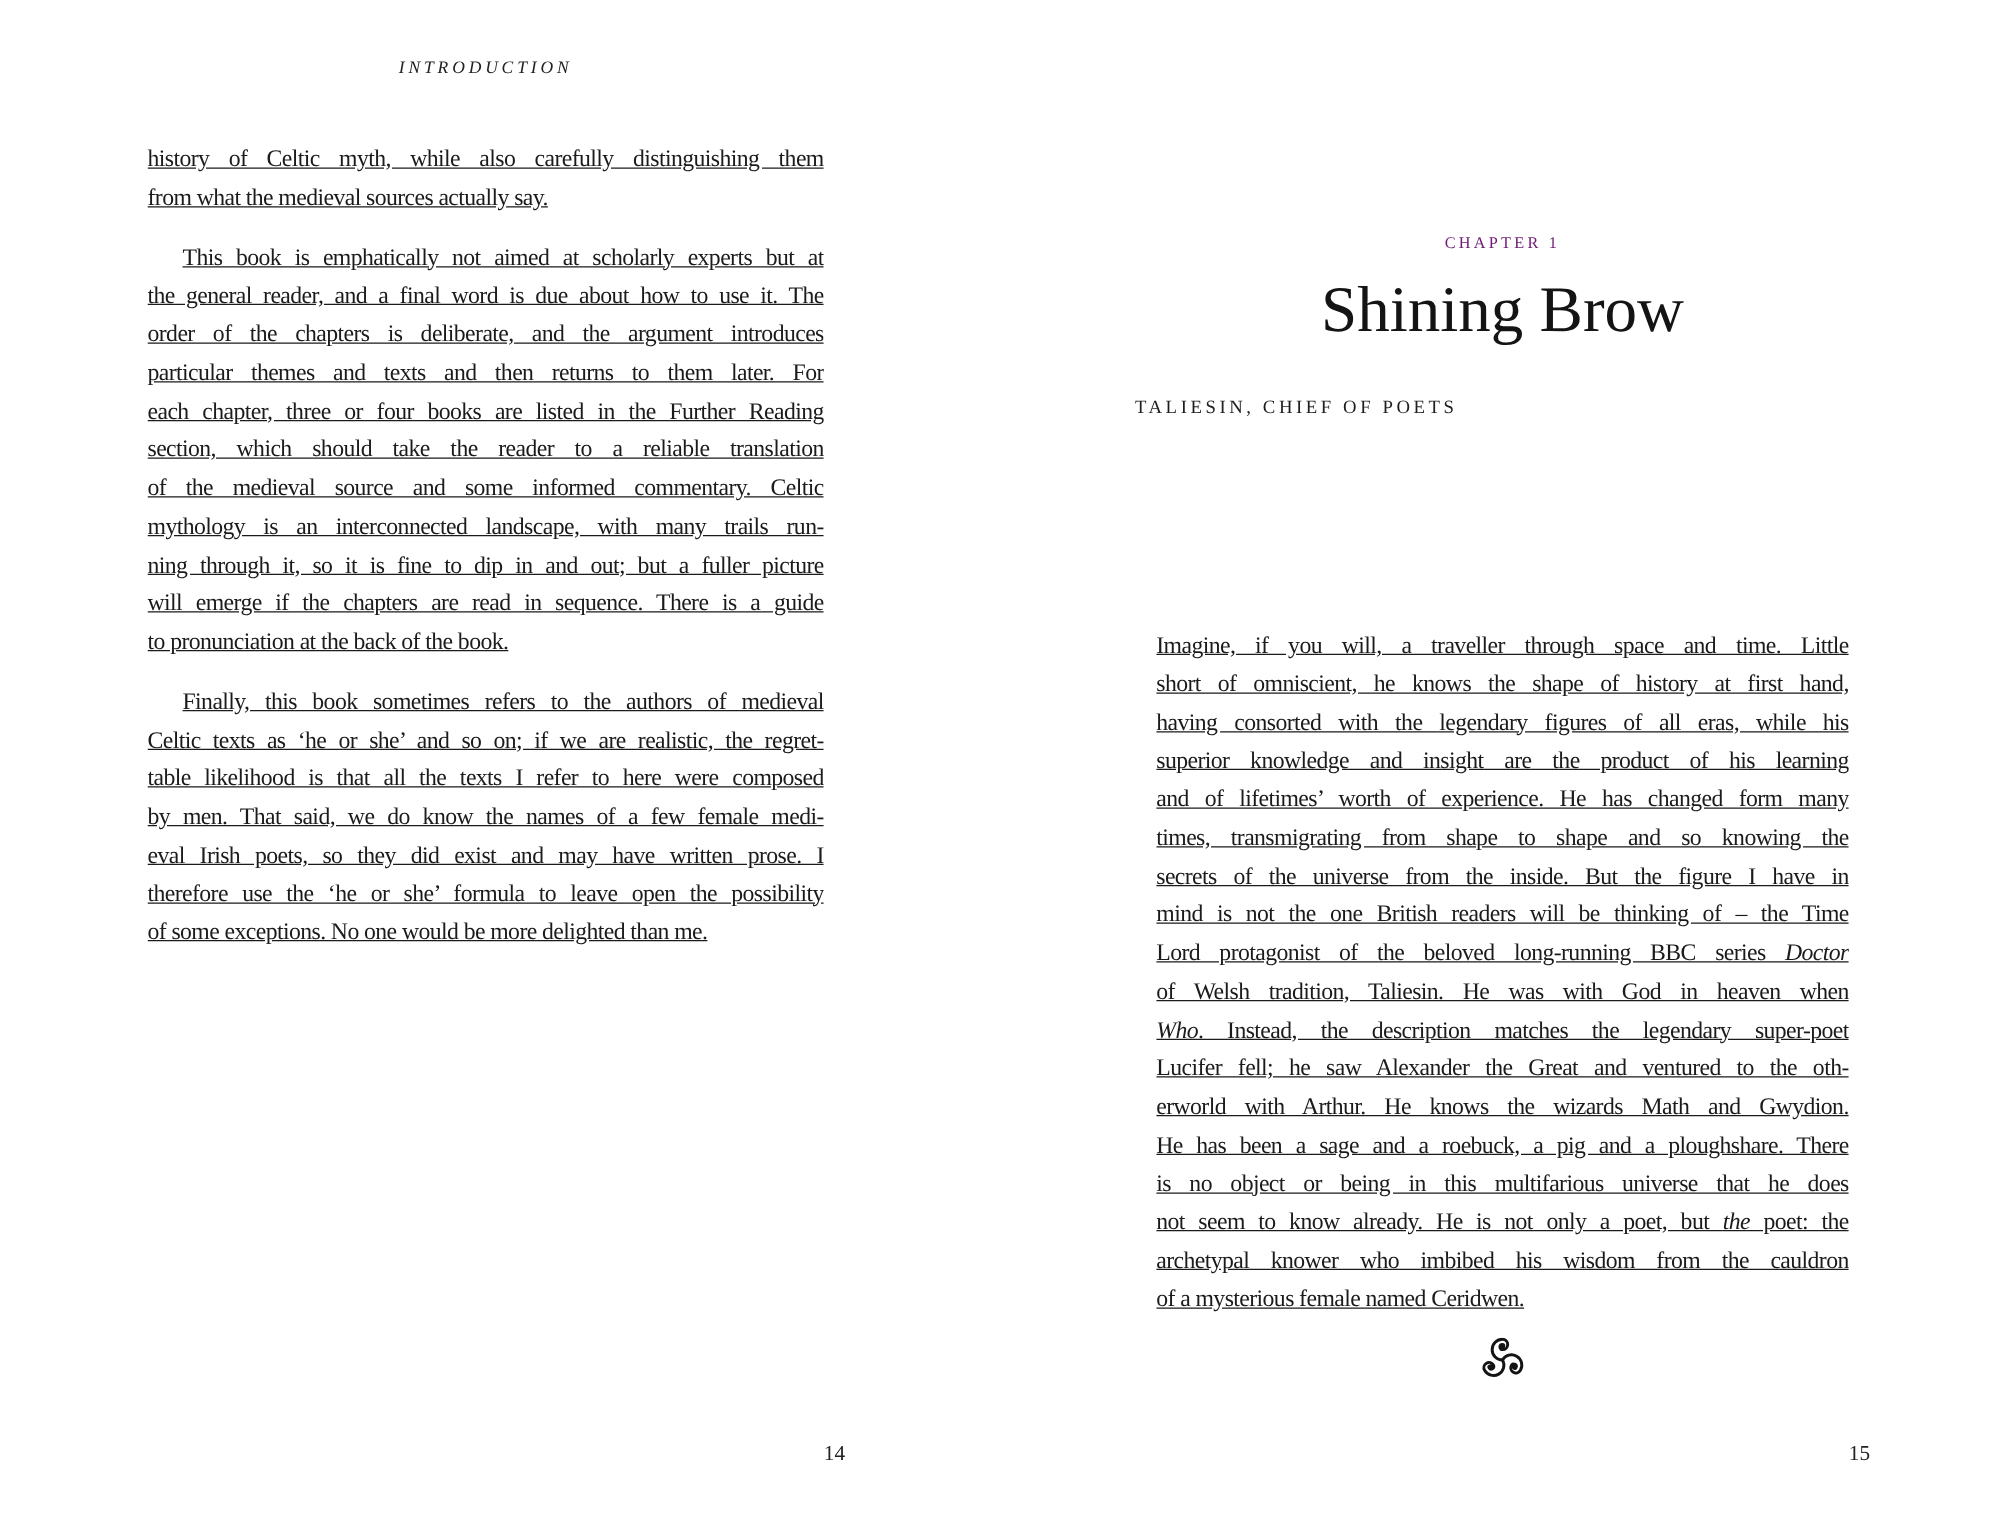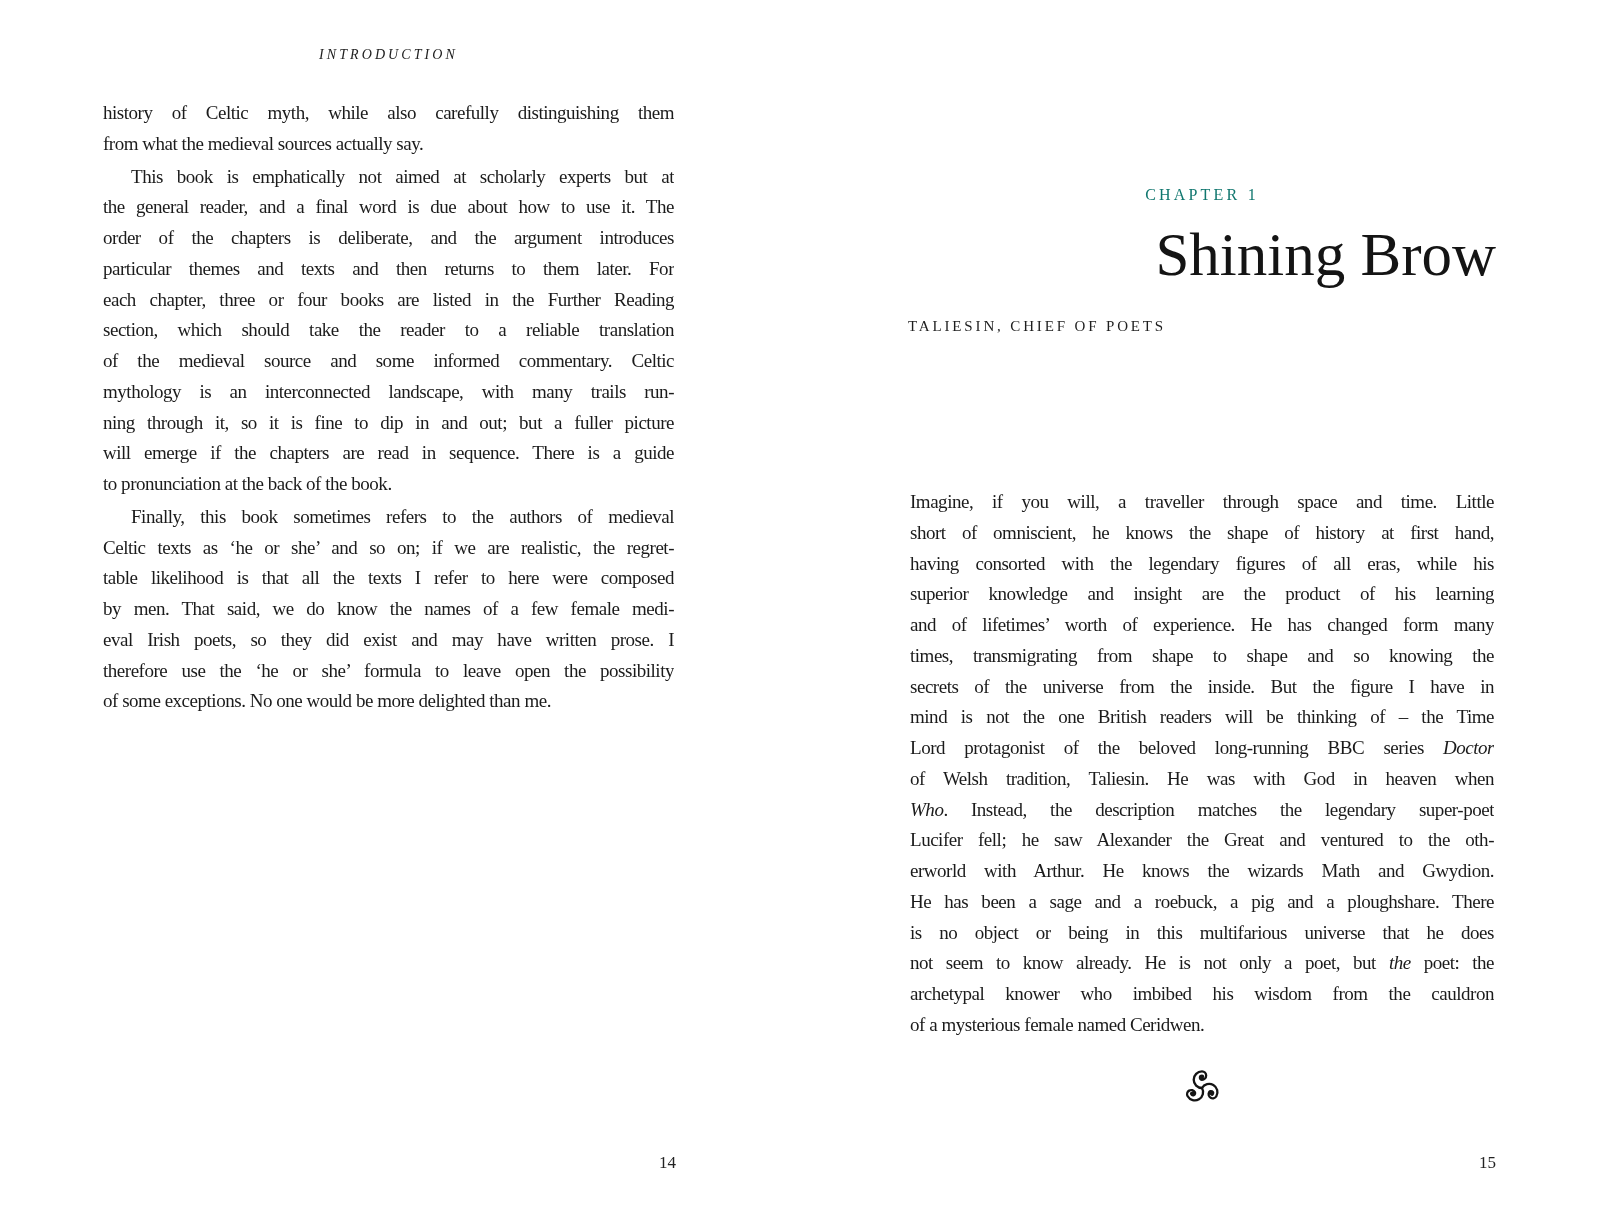--- a/index.html
+++ b/index.html
@@ -33,21 +33,21 @@
     font-size: 14px;
     letter-spacing: 0.22em;
     color: #222;
     font-style: italic;
   }
 
   .body-text { position: absolute; left: 0; right: 0; }
   .body-left  { top: 96px; }
   .body-right { top: 485px; }
 
-  .paragraph { margin: 2px; padding: 0; }
+  .paragraph { margin: 17px; padding: 0; text-decoration: underline; }
 
   .line {
     height: 30.75px;
     line-height: 30.75px;
     font-size: 19px;
     letter-spacing: -0.025em;
     text-align: justify;
     text-align-last: justify;
     overflow: hidden;
     white-space: nowrap;
@@ -58,32 +58,32 @@
   }
   .line.indent { padding-left: 28px; }
   .line i { font-style: italic; }
 
   .chapter-label {
     position: absolute;
     top: 186px;
     left: 0;
     width: 100%;
     text-align: center;
-    font-size: 16px;
+    font-size: 13px;
     letter-spacing: 0.2em;
-    color: #0f766e;
+    color: #701a75;
   }
   .chapter-title {
     position: absolute;
     top: 218px;
     left: 0;
     width: 100%;
     margin: 0;
-    text-align: right;
-    font-size: 61px;
+    text-align: center;
+    font-size: 52px;
     font-weight: 400;
     line-height: 1.2;
     color: #141414;
   }
   .chapter-subtitle {
     position: absolute;
     top: 318px;
     left: 0;
     width: 100%;
     font-size: 15px;

